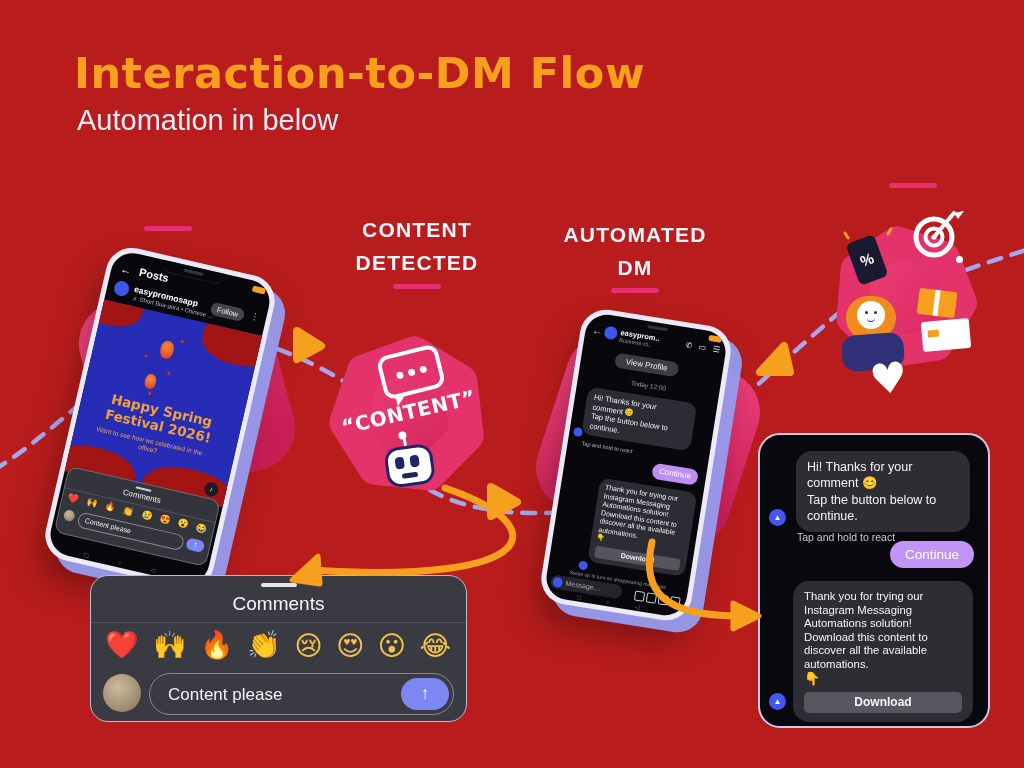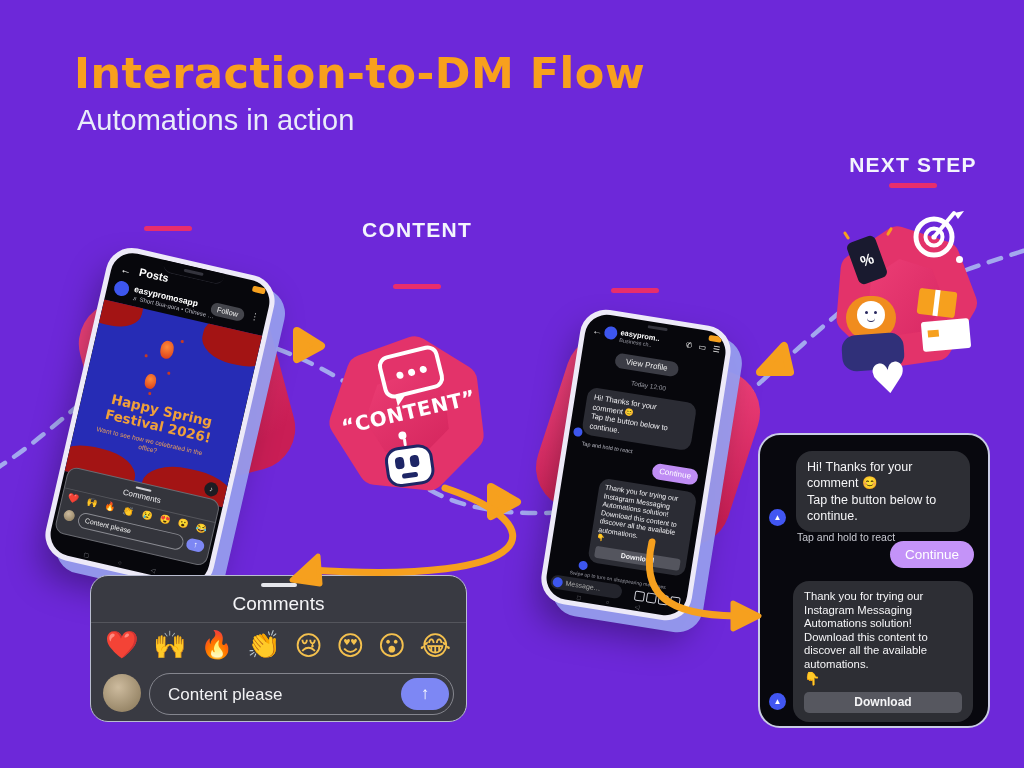--- a/index.html
+++ b/index.html
@@ -1,16 +1,16 @@
 <!DOCTYPE html>
 <html><head>
 <meta charset="utf-8">
 <style>
   html,body{margin:0;padding:0;background:#14166e;}
-  .stage{position:relative;width:1024px;height:768px;background:#6d28d9;overflow:hidden;
+  .stage{position:relative;width:1024px;height:768px;background:#b91c1c;overflow:hidden;
          font-family:"Liberation Sans",sans-serif;}
   .abs{position:absolute;}
 
   
   .title{left:74px;top:48px;font-family:"DejaVu Sans",sans-serif;font-weight:800;
          font-size:43px;color:#f8a01d;letter-spacing:.5px;}
   .subtitle{left:77px;top:104px;font-size:29px;color:#e9ecfa;font-weight:400;}
   .step-label{width:200px;text-align:center;color:#f3f5fd;font-weight:bold;
               font-size:21px;letter-spacing:1.2px;line-height:33px;}
   .underline{width:48px;height:5px;border-radius:3px;background:#e82e6c;}
@@ -165,32 +165,36 @@
     <g fill="none" stroke="#a3a8ee" stroke-width="4.5" stroke-linecap="round" stroke-dasharray="13 11">
       <path d="M-6,470 C30,448 60,420 90,396"></path>
       <path d="M255,342 C285,350 315,364 345,382"></path>
       <path d="M430,490 C465,510 515,517 574,511"></path>
       <path d="M724,416 C756,386 800,346 840,312"></path>
       <path d="M966,270 C988,262 1008,256 1032,248"></path>
     </g>
   </svg>
 
   <div class="abs title">Interaction-to-DM Flow</div>
-  <div class="abs subtitle">Automations in action</div>
+  <div class="abs subtitle">Automation in below</div>
 
   <div class="abs underline" style="left:144px;top:226px"></div>
 
   <div class="abs step-label" style="left:317px;top:213px">
     <span style="display:block">CONTENT</span>
+    <span style="display:block">DETECTED</span>
   </div>
   <div class="abs underline" style="left:393px;top:284px"></div>
 
+  <div class="abs step-label" style="left:535px;top:218px">
+    <span style="display:block">AUTOMATED</span>
+    <span style="display:block">DM</span>
+  </div>
   <div class="abs underline" style="left:611px;top:288px"></div>
 
-  <div class="abs step-label" style="left:813px;top:148px">NEXT STEP</div>
   <div class="abs underline" style="left:889px;top:183px"></div>
 
   <div class="abs blob" style="left:92px;top:286px;width:190px;height:200px;transform:rotate(-15deg);z-index:2"></div>
   <div class="abs blob" style="left:548px;top:350px;width:200px;height:180px;transform:rotate(18deg);z-index:2"></div>
 
   <svg class="abs" style="left:315px;top:322px;transform:rotate(6deg);z-index:2" width="186" height="186" viewBox="-93 -93 186 186">
     <defs>
         <linearGradient id="g1" x1="0" y1="0" x2="1" y2="1">
       <stop offset="0" stop-color="#f14379"></stop>
           <stop offset="1" stop-color="#cf2058"></stop>

